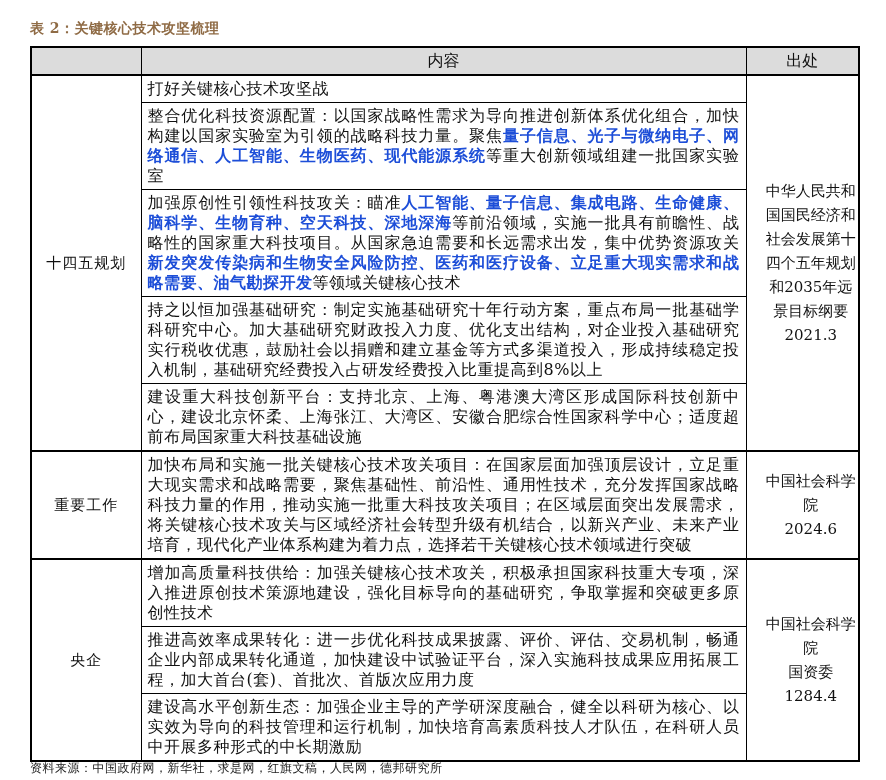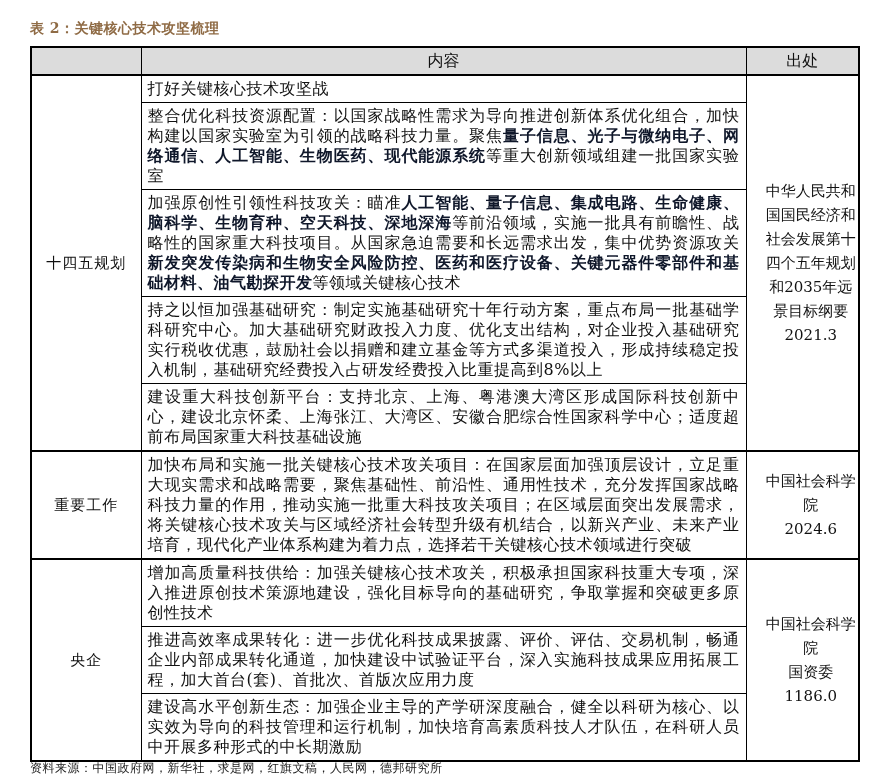--- a/index.html
+++ b/index.html
@@ -60,21 +60,21 @@
   }
   td.content-cell {
     font-size: 16px;
     line-height: 20px;
     letter-spacing: 0.5px;
     padding: 3px 6px;
     text-align: justify;
     vertical-align: middle;
   }
   td.content-cell .red {
-    color: #0f172a;
+    color: #1d4ed8;
     font-weight: bold;
   }
   td.source-cell {
     text-align: center;
     font-size: 15px;
     line-height: 24px;
     padding: 2px 2px;
   }
   td.source-cell div { text-align: center; margin-left: 17px; }
   .footnote {
@@ -112,21 +112,21 @@
           <td class="content-cell"><span class="plain">打好关键核心技术攻坚战</span></td>
           <td class="source-cell" rowspan="5">
             <div>中华人民共和国国民经济和社会发展第十四个五年规划和2035年远景目标纲要</div>
             <div>2021.3</div>
           </td>
         </tr>
         <tr>
           <td class="content-cell"><span class="plain">整合优化科技资源配置：以国家战略性需求为导向推进创新体系优化组合，加快构建以国家实验室为引领的战略科技力量。聚焦</span><span class="red">量子信息、光子与微纳电子、网络通信、人工智能、生物医药、现代能源系统</span><span class="plain">等重大创新领域组建一批国家实验室</span></td>
         </tr>
         <tr>
-          <td class="content-cell"><span class="plain">加强原创性引领性科技攻关：瞄准</span><span class="red">人工智能、量子信息、集成电路、生命健康、脑科学、生物育种、空天科技、深地深海</span><span class="plain">等前沿领域，实施一批具有前瞻性、战略性的国家重大科技项目。从国家急迫需要和长远需求出发，集中优势资源攻关</span><span class="red">新发突发传染病和生物安全风险防控、医药和医疗设备、关键元器件零部件和基础材料、油气勘探开发</span><span class="plain">等领域关键核心技术</span></td>
+          <td class="content-cell"><span class="plain">加强原创性引领性科技攻关：瞄准</span><span class="red">人工智能、量子信息、集成电路、生命健康、脑科学、生物育种、空天科技、深地深海</span><span class="plain">等前沿领域，实施一批具有前瞻性、战略性的国家重大科技项目。从国家急迫需要和长远需求出发，集中优势资源攻关</span><span class="red">新发突发传染病和生物安全风险防控、医药和医疗设备、立足重大现实需求和战略需要、油气勘探开发</span><span class="plain">等领域关键核心技术</span></td>
         </tr>
         <tr>
           <td class="content-cell"><span class="plain">持之以恒加强基础研究：制定实施基础研究十年行动方案，重点布局一批基础学科研究中心。加大基础研究财政投入力度、优化支出结构，对企业投入基础研究实行税收优惠，鼓励社会以捐赠和建立基金等方式多渠道投入，形成持续稳定投入机制，基础研究经费投入占研发经费投入比重提高到8%以上</span></td>
         </tr>
         <tr>
           <td class="content-cell"><span class="plain">建设重大科技创新平台：支持北京、上海、粤港澳大湾区形成国际科技创新中心，建设北京怀柔、上海张江、大湾区、安徽合肥综合性国家科学中心；适度超前布局国家重大科技基础设施</span></td>
         </tr>
         <tr class="group-start">
           <td class="label-cell" rowspan="1">重要工作</td>
           <td class="content-cell"><span class="plain">加快布局和实施一批关键核心技术攻关项目：在国家层面加强顶层设计，立足重大现实需求和战略需要，聚焦基础性、前沿性、通用性技术，充分发挥国家战略科技力量的作用，推动实施一批重大科技攻关项目；在区域层面突出发展需求，将关键核心技术攻关与区域经济社会转型升级有机结合，以新兴产业、未来产业培育，现代化产业体系构建为着力点，选择若干关键核心技术领域进行突破</span></td>
@@ -134,21 +134,21 @@
             <div>中国社会科学院</div>
             <div>2024.6</div>
           </td>
         </tr>
         <tr class="group-start">
           <td class="label-cell" rowspan="3">央企</td>
           <td class="content-cell"><span class="plain">增加高质量科技供给：加强关键核心技术攻关，积极承担国家科技重大专项，深入推进原创技术策源地建设，强化目标导向的基础研究，争取掌握和突破更多原创性技术</span></td>
           <td class="source-cell" rowspan="3">
             <div>中国社会科学院</div>
             <div>国资委</div>
-            <div>1186.0</div>
+            <div>1284.4</div>
           </td>
         </tr>
         <tr>
           <td class="content-cell"><span class="plain">推进高效率成果转化：进一步优化科技成果披露、评价、评估、交易机制，畅通企业内部成果转化通道，加快建设中试验证平台，深入实施科技成果应用拓展工程，加大首台(套)、首批次、首版次应用力度</span></td>
         </tr>
         <tr>
           <td class="content-cell"><span class="plain">建设高水平创新生态：加强企业主导的产学研深度融合，健全以科研为核心、以实效为导向的科技管理和运行机制，加快培育高素质科技人才队伍，在科研人员中开展多种形式的中长期激励</span></td>
         </tr>
       </tbody>
   </table>

